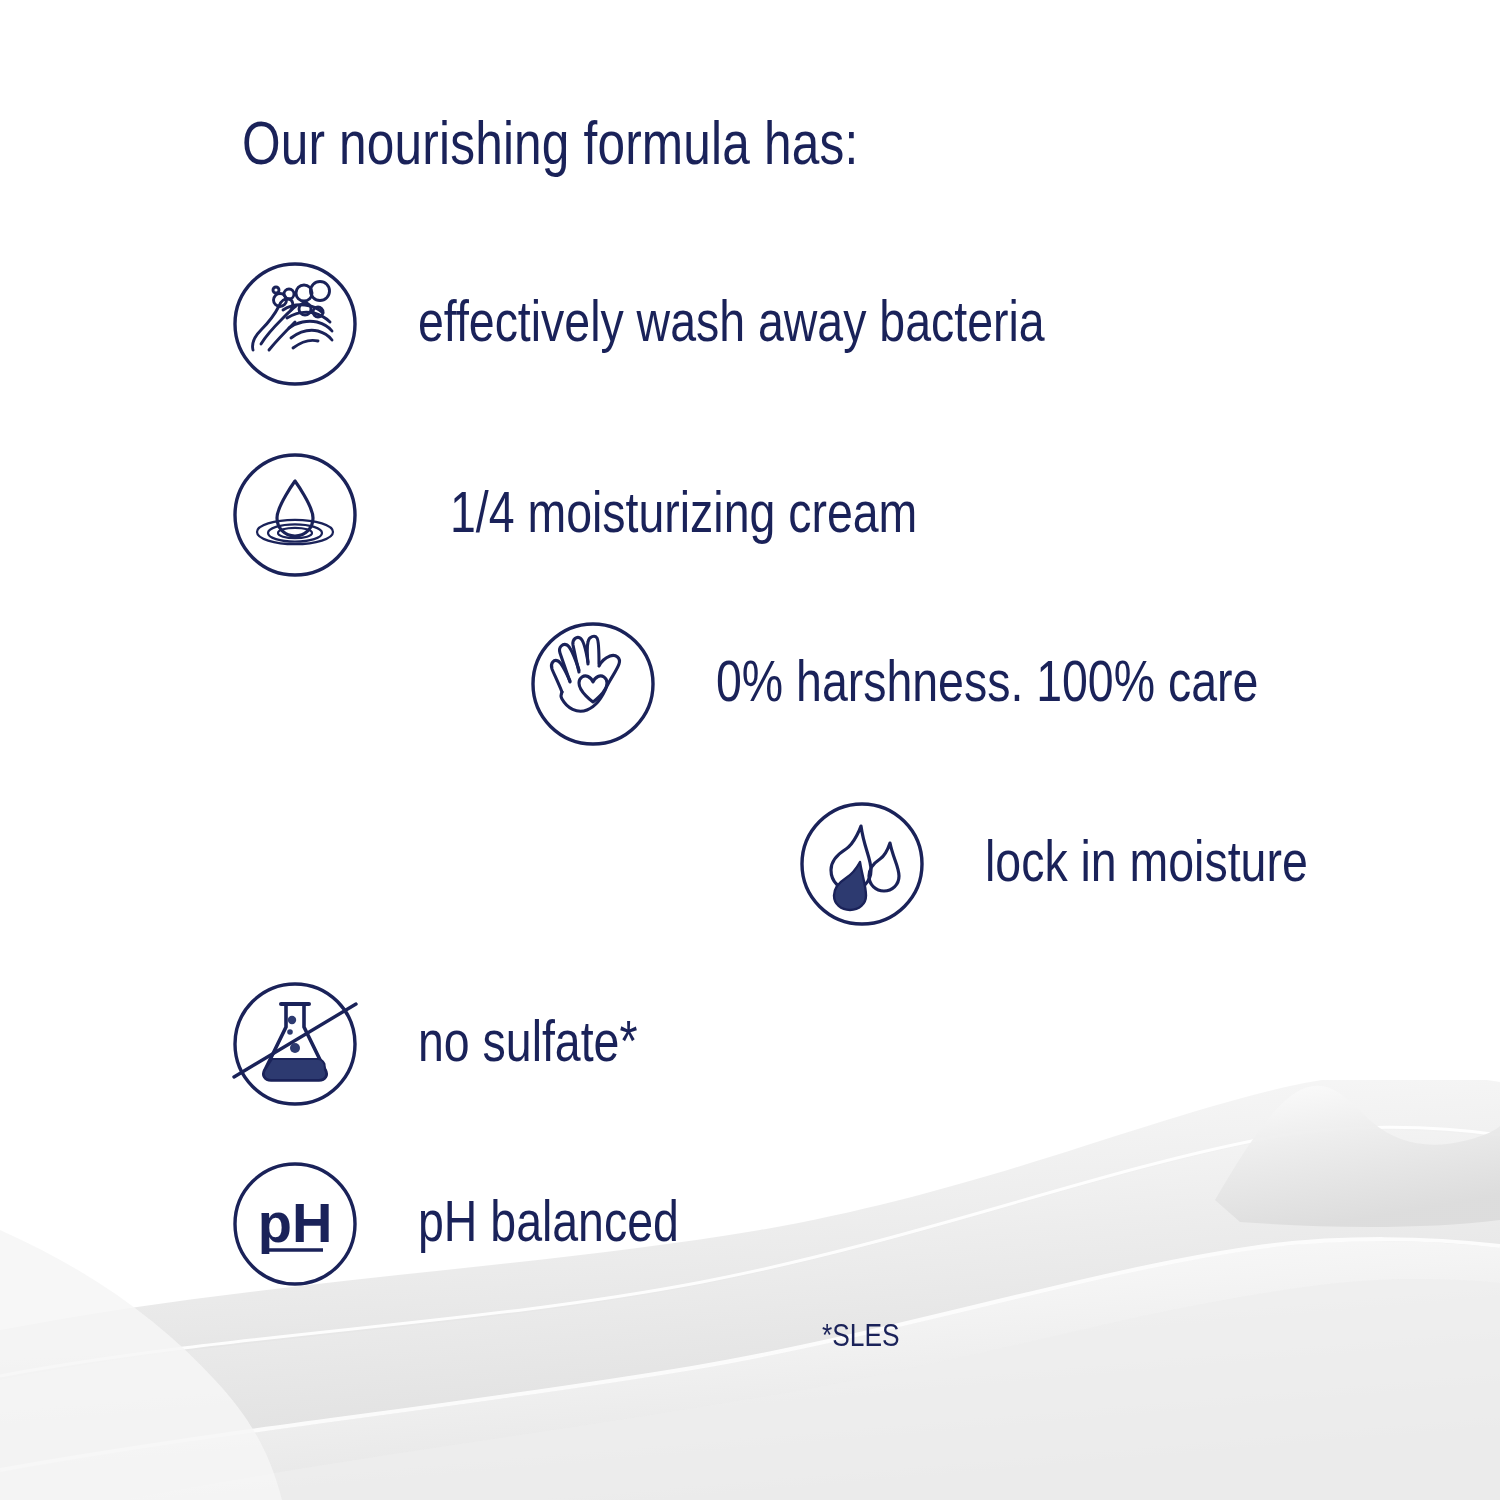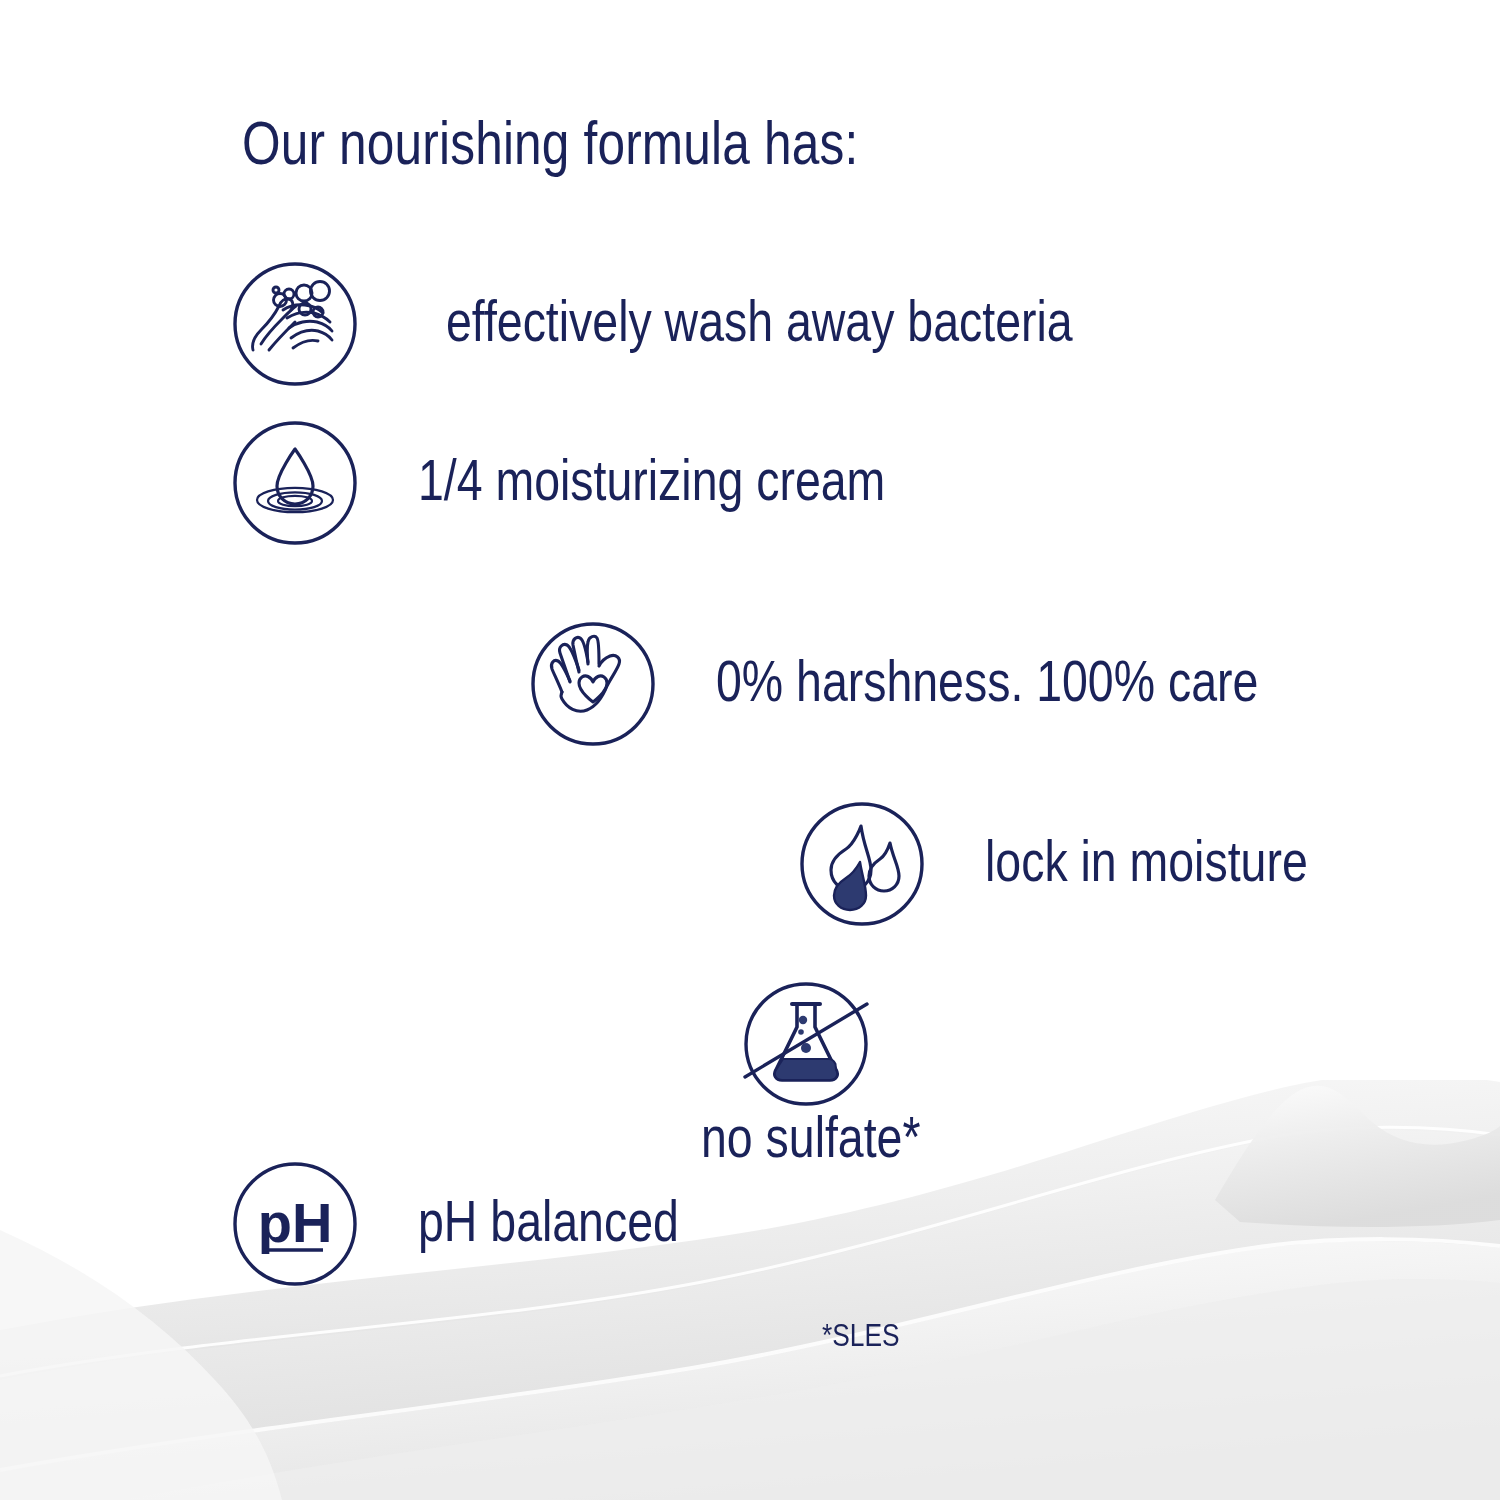--- a/index.html
+++ b/index.html
@@ -146,21 +146,21 @@
                L1500,140 C 1420,150 1320,148 1240,142 Z" fill="url(#creamGradA)" opacity="0.95"></path>
 
       <path d="M0,150 C 90,190 160,240 215,300 C 250,338 270,372 282,420 L0,420 Z" fill="#f6f6f6" opacity="0.85"></path>
     </svg>
   </div>
 
   <div id="heading">Our nourishing formula has:</div>
 
   <div id="benefit-list">
 
-    <div class="benefit-row" style="top:260px;gap:28px;">
+    <div class="benefit-row" style="top:260px;">
       <div class="benefit-icon">
         <svg viewBox="0 0 128 128">
           <circle cx="64" cy="64" r="60" fill="none" stroke="#1a2259" stroke-width="3.4"></circle>
           <g fill="none" stroke="#1a2259" stroke-width="2.9" stroke-linecap="round" stroke-linejoin="round">
 
             <path d="M22,90 C 20,82 24,76 30,70 C 38,62 44,54 48,46
                      C 50,41 54,38 58,39 C 62,40 63,45 60,50"></path>
             <path d="M30,84 C 36,74 44,66 52,58 C 57,53 61,49 65,46"></path>
             <path d="M38,90 C 46,80 55,71 64,62"></path>
 
@@ -177,21 +177,21 @@
             <circle cx="49" cy="40" r="6.5"></circle>
             <circle cx="74" cy="49" r="6"></circle>
             <circle cx="87" cy="52" r="5"></circle>
             <circle cx="45" cy="30" r="3"></circle>
           </g>
         </svg>
       </div>
       <div class="benefit-label">effectively wash away bacteria</div>
     </div>
 
-    <div class="benefit-row" style="top:419px;">
+    <div class="benefit-row" style="top:451px;gap:32px;">
       <div class="benefit-icon">
         <svg viewBox="0 0 128 128">
           <circle cx="64" cy="64" r="60" fill="none" stroke="#1a2259" stroke-width="3.4"></circle>
           <path d="M64,30 C 64,30 46,55 46,67 C 46,77.5 54,85 64,85
                    C 74,85 82,77.5 82,67 C 82,55 64,30 64,30 Z" fill="none" stroke="#1a2259" stroke-width="3.2" stroke-linejoin="round"></path>
           <g fill="none" stroke="#1a2259" stroke-width="2.2">
             <ellipse cx="64" cy="82" rx="17" ry="5.2"></ellipse>
             <ellipse cx="64" cy="82" rx="27" ry="8.6"></ellipse>
             <ellipse cx="64" cy="81" rx="38" ry="12.2"></ellipse>
           </g>
@@ -247,21 +247,21 @@
                    C 101,67 95,58 92,43 Z" fill="none" stroke="#1a2259" stroke-width="3.2" stroke-linejoin="round"></path>
 
           <path d="M62,62 C 62,62 56,73 48,78 C 41,82.5 36,88 36,95.5
                    C 36,104 43,110 52,110 C 61,110 68,104 68,95.5
                    C 68,86 64,75 62,62 Z" fill="#2d3a70" stroke="#1a2259" stroke-width="2.4" stroke-linejoin="round"></path>
         </svg>
       </div>
       <div class="benefit-label">lock in moisture</div>
     </div>
 
-    <div class="benefit-row" style="top:980px;flex-direction:column;">
+    <div class="benefit-row" style="top:980px;">
       <div class="benefit-icon">
         <svg viewBox="0 0 128 128">
           <circle cx="64" cy="64" r="60" fill="none" stroke="#1a2259" stroke-width="3.4"></circle>
 
           <path d="M50,24 L78,24" fill="none" stroke="#1a2259" stroke-width="4" stroke-linecap="round"></path>
 
           <path d="M55,25 L55,47 L34,90 C 31,95 34,100 40,100
                    L88,100 C 94,100 97,95 94,90 L73,47 L73,25" fill="none" stroke="#1a2259" stroke-width="3.6" stroke-linejoin="round"></path>
 
           <path d="M41,79 L87,79 C 90,79 92,81 93.5,84 L94,90

